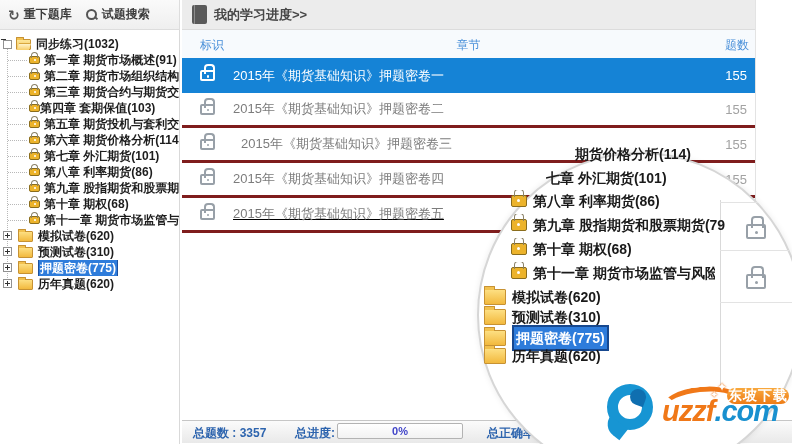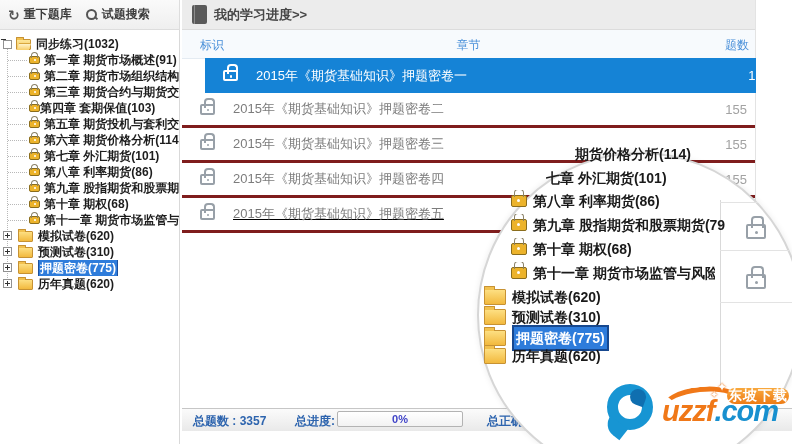--- a/index.html
+++ b/index.html
@@ -59,21 +59,21 @@
   .row{position:absolute;left:0;width:573px;height:35px;display:flex;align-items:center;border-bottom:3px solid #7f1d1d;box-sizing:border-box;background:#fff;}
   .row.sel{background:#1583d6;border-bottom:none;}
   .row .lk{margin-left:18px;}
   .row-title{font-size:13px;color:#7c7c7c;margin-left:18px;white-space:nowrap;}
   .row.sel .row-title{color:#fff;}
   .row-count{position:absolute;right:8px;font-size:13px;color:#a2a2a2;}
   .row.sel .row-count{color:#fff;}
   .right-strip{left:756px;top:0;width:36px;height:408px;background:#fff;}
 
   
-  .status-bar{left:182px;top:408px;width:610px;height:22px;background:linear-gradient(#fbfbfb,#e9e9e9);
+  .status-bar{left:182px;top:420px;width:610px;height:22px;background:linear-gradient(#fbfbfb,#e9e9e9);
     border-top:1px solid #c6c6c6;font-size:12px;font-weight:700;color:#2d64ae;}
   .sb-item{position:absolute;top:4px;white-space:nowrap;}
   .pbar{position:absolute;left:155px;top:2px;width:126px;height:16px;border:1px solid #b3b3b3;background:linear-gradient(#ffffff,#f2f2f2);
     border-radius:2px;display:flex;align-items:center;justify-content:center;box-sizing:border-box;}
   .pbar span{font-size:11px;font-weight:700;color:#4145c8;}
 
   
   .mag-circle{left:477px;top:152px;width:326px;height:326px;border-radius:50%;background:#fff;
     border:2px solid #d6d6d6;box-sizing:border-box;z-index:40;box-shadow:0 0 6px rgba(0,0,0,0.08);}
   .mag-layer{left:0;top:0;width:792px;height:444px;z-index:45;pointer-events:none;}
@@ -210,31 +210,31 @@
     <div class="top-bar">
       <span class="ic-book"></span>
       <span class="top-bar-label">我的学习进度&gt;&gt;</span>
     </div>
     <div class="thead">
       <span class="th" style="left:18px;">标识</span>
       <span class="th" style="left:0;width:573px;text-align:center;">章节</span>
       <span class="th" style="right:6px;">题数</span>
     </div>
     <div id="table-rows">
-        <div class="row sel" style="top: 58px; margin-left: 23px;">
+        <div class="row sel" style="top: 58px;">
           <span class="lk white"></span>
           <span class="row-title">2015年《期货基础知识》押题密卷一</span>
           <span class="row-count">155</span>
         </div>
         <div class="row" style="top: 93px;">
           <span class="lk"></span>
           <span class="row-title">2015年《期货基础知识》押题密卷二</span>
           <span class="row-count">155</span>
         </div>
-        <div class="row" style="top: 128px;">
+        <div class="row" style="top: 128px; gap: 8px;">
           <span class="lk"></span>
           <span class="row-title">2015年《期货基础知识》押题密卷三</span>
           <span class="row-count">155</span>
         </div>
         <div class="row" style="top: 163px;">
           <span class="lk"></span>
           <span class="row-title">2015年《期货基础知识》押题密卷四</span>
           <span class="row-count">155</span>
         </div>
         <div class="row" style="top: 198px; text-decoration: underline;">

